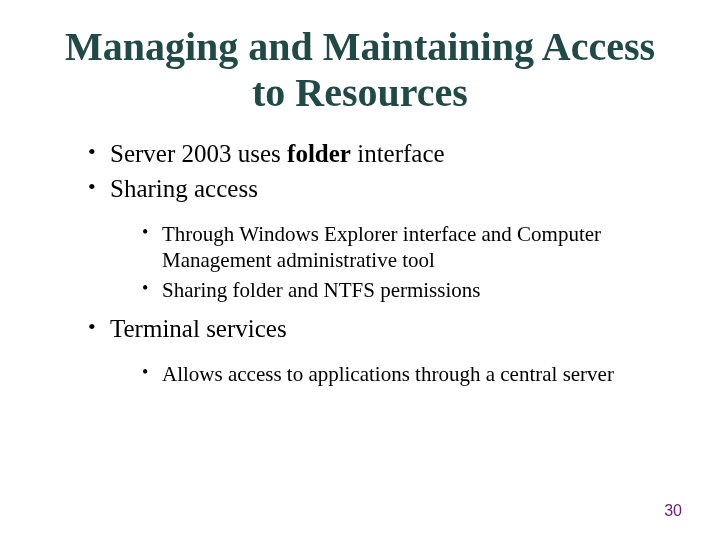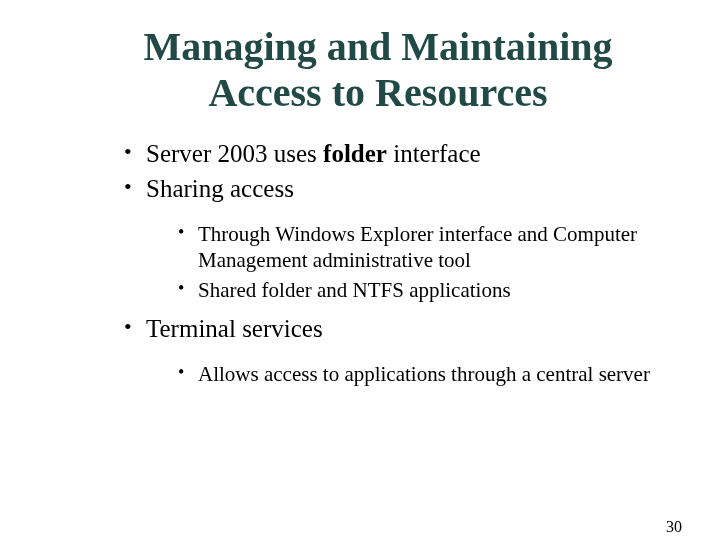--- a/index.html
+++ b/index.html
@@ -9,21 +9,21 @@
     height: 540px;
     background: #ffffff;
     font-family: "Times New Roman", Times, serif;
     color: #000000;
     position: relative;
     box-sizing: border-box;
   }
   .slide {
     width: 100%;
     height: 100%;
-    padding: 20px 60px 0 96px;
+    padding: 20px 60px 0 60px;
     box-sizing: border-box;
   }
   .title {
     text-align: center;
     font-size: 40px;
     font-weight: bold;
     color: #214a47;
     line-height: 1.15;
     margin-top: 4px;
     margin-bottom: 22px;
@@ -62,42 +62,42 @@
   ul.level2 > li::before {
     content: "•";
     position: absolute;
     left: 0;
     top: 0;
     font-size: 18px;
   }
   .bold { font-weight: bold; }
   .pagenum {
     position: absolute;
-    bottom: 4px;
+    bottom: 20px;
     right: 38px;
     font-size: 16px;
-    font-family: Liberation Serif, serif;
-    color: #000000;
+    font-family: Liberation Sans, sans-serif;
+    color: #701a75;
   }
 </style>
 </head>
 <body>
 
 <div class="slide">
   <div class="title">Managing and Maintaining Access to Resources</div>
 
   <ul class="level1">
     <li>
       <span>Server 2003 uses </span><span class="bold">folder</span><span> interface</span>
     </li>
     <li>
       <span>Sharing access</span>
       <ul class="level2">
         <li>Through Windows Explorer interface and Computer Management administrative tool</li>
-        <li>Shared folder and NTFS applications</li>
+        <li>Sharing folder and NTFS permissions</li>
       </ul>
     </li>
     <li>
       <span>Terminal services</span>
       <ul class="level2">
         <li>Allows access to applications through a central server</li>
       </ul>
     </li>
   </ul>
 </div>

